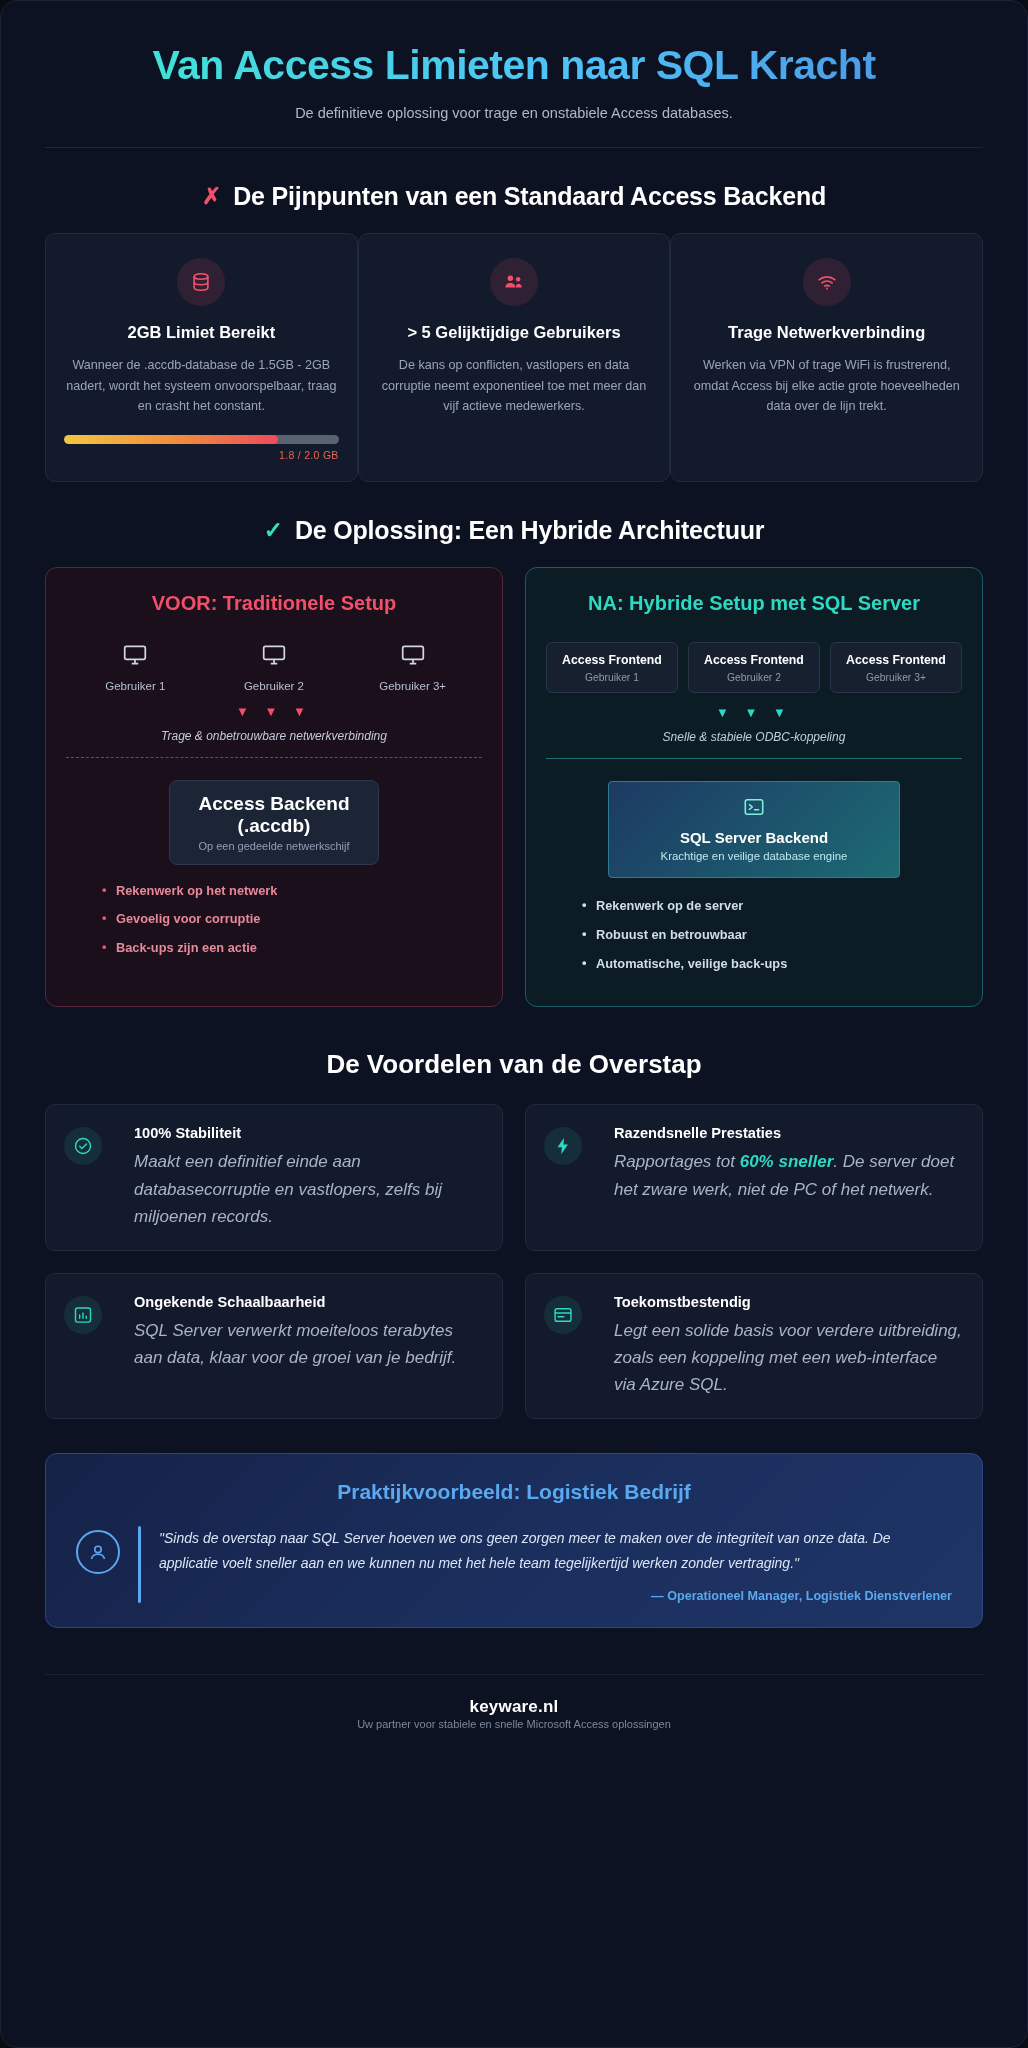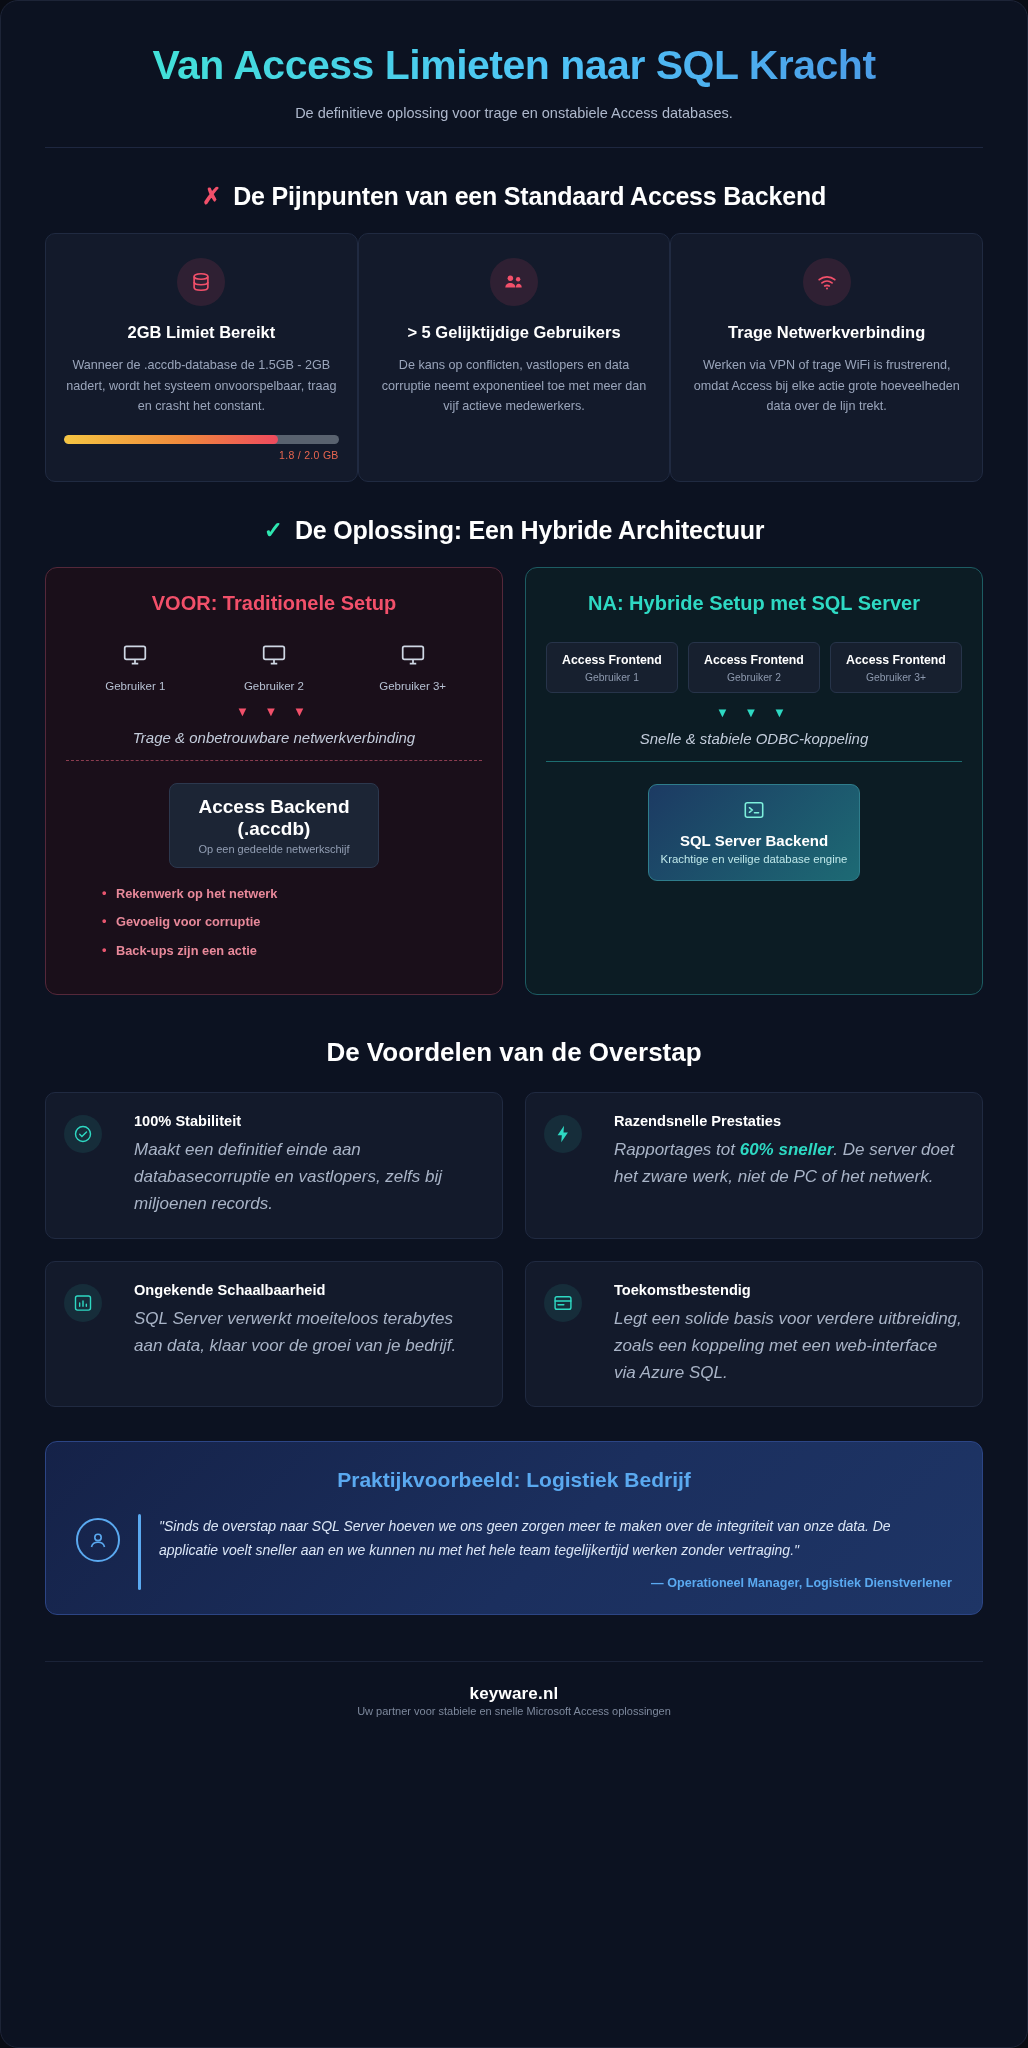--- a/index.html
+++ b/index.html
@@ -148,21 +148,21 @@
     text-align: center;
     color: #f2506a;
     font-size: 13px;
     letter-spacing: 6px;
     margin: 12px 0 10px 0;
   }
   .arrows.teal { color: #2ed9c3; }
   .link-note {
     text-align: center;
     color: #c3ccdb;
-    font-size: 15px;
+    font-size: 12px;
     font-style: italic;
     margin-bottom: 14px;
   }
   .dashed {
     border-top: 1px dashed #8b3d50;
     margin: 6px 0 22px 0;
   }
   .solid-teal {
     border-top: 1px solid #1d6d70;
     margin: 6px 0 22px 0;
@@ -206,24 +206,24 @@
     border: 1px solid #27344a;
     border-radius: 6px;
     text-align: center;
     padding: 10px 4px 9px 4px;
   }
   .fe-box .t { color: #ffffff; font-size: 12.3px; font-weight: bold; line-height: 1.25; }
   .fe-box .s { color: #8d99ae; font-size: 10.3px; margin-top: 4px; }
   .sql-box {
     background: linear-gradient(135deg, #1c3a63 0%, #1d6a74 100%);
     border: 1px solid #2f7d8c;
-    border-radius: 9px;
+    border-radius: 4px;
     text-align: center;
     padding: 14px 10px 15px 10px;
-    width: 212px;
+    width: 292px;
     margin: 0 auto 18px auto;
   }
   .sql-box .icon { color: #54ead0; font-size: 19px; margin-bottom: 6px; }
   .sql-box .t { color: #ffffff; font-size: 15px; font-weight: bold; }
   .sql-box .s { color: #bfe8ea; font-size: 11.4px; margin-top: 4px; }
   
   .benefits-title {
     text-align: center;
     color: #ffffff;
     font-size: 26px;
@@ -432,20 +432,25 @@
         <div class="icon">
           <svg width="22" height="22" viewBox="0 0 24 24" fill="none" stroke="#7ef0dc" stroke-width="1.7" stroke-linecap="round">
             <rect x="2.5" y="4" width="19" height="16" rx="2.2"></rect>
             <path d="M7 9.5l3 2.5-3 2.5M12.5 15h4.5"></path>
           </svg>
         </div>
         <div class="t">SQL Server Backend</div>
         <div class="s">Krachtige en veilige database engine</div>
       </div>
 
+      <ul class="bullets light">
+        <li>Rekenwerk op de server</li>
+        <li>Robuust en betrouwbaar</li>
+        <li>Automatische, veilige back-ups</li>
+      </ul>
     </div>
   </div>
 
   <h2 class="benefits-title">De Voordelen van de Overstap</h2>
 
   <div class="ben-grid">
 
     <div class="ben-card">
       <div class="ben-ico">
         <svg width="20" height="20" viewBox="0 0 24 24" fill="none" stroke="#2ed9c3" stroke-width="1.7" stroke-linecap="round">

